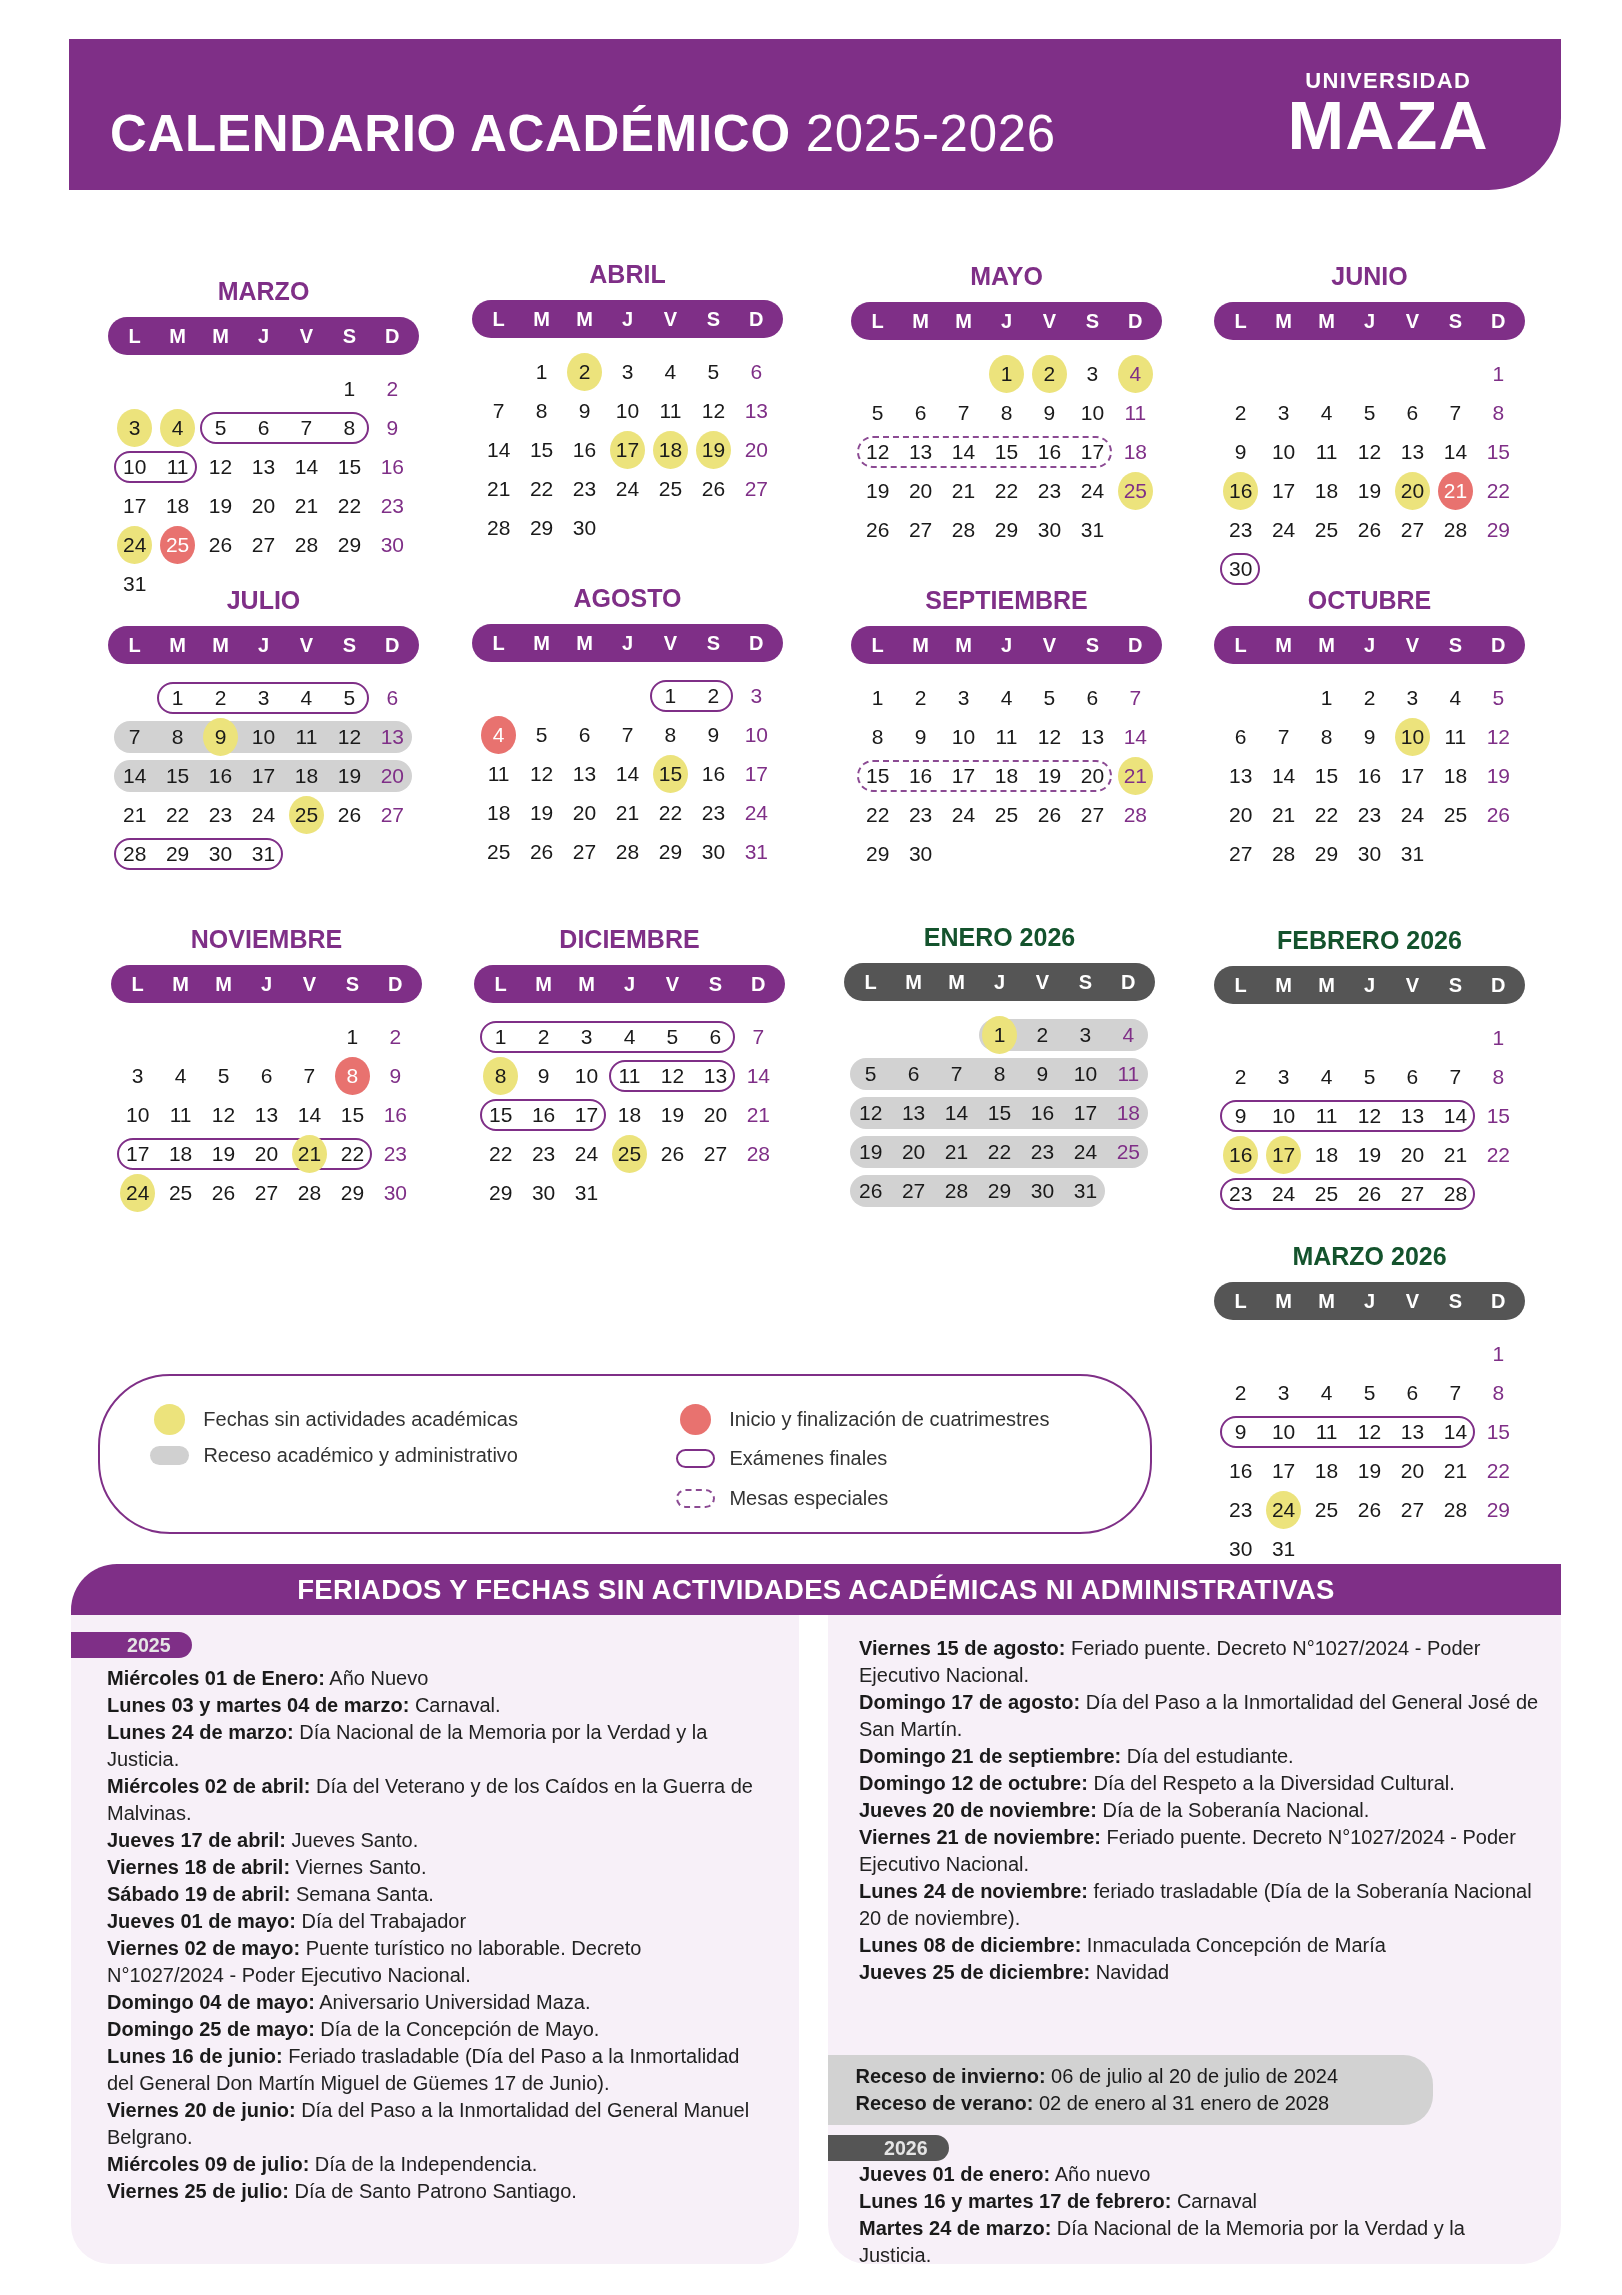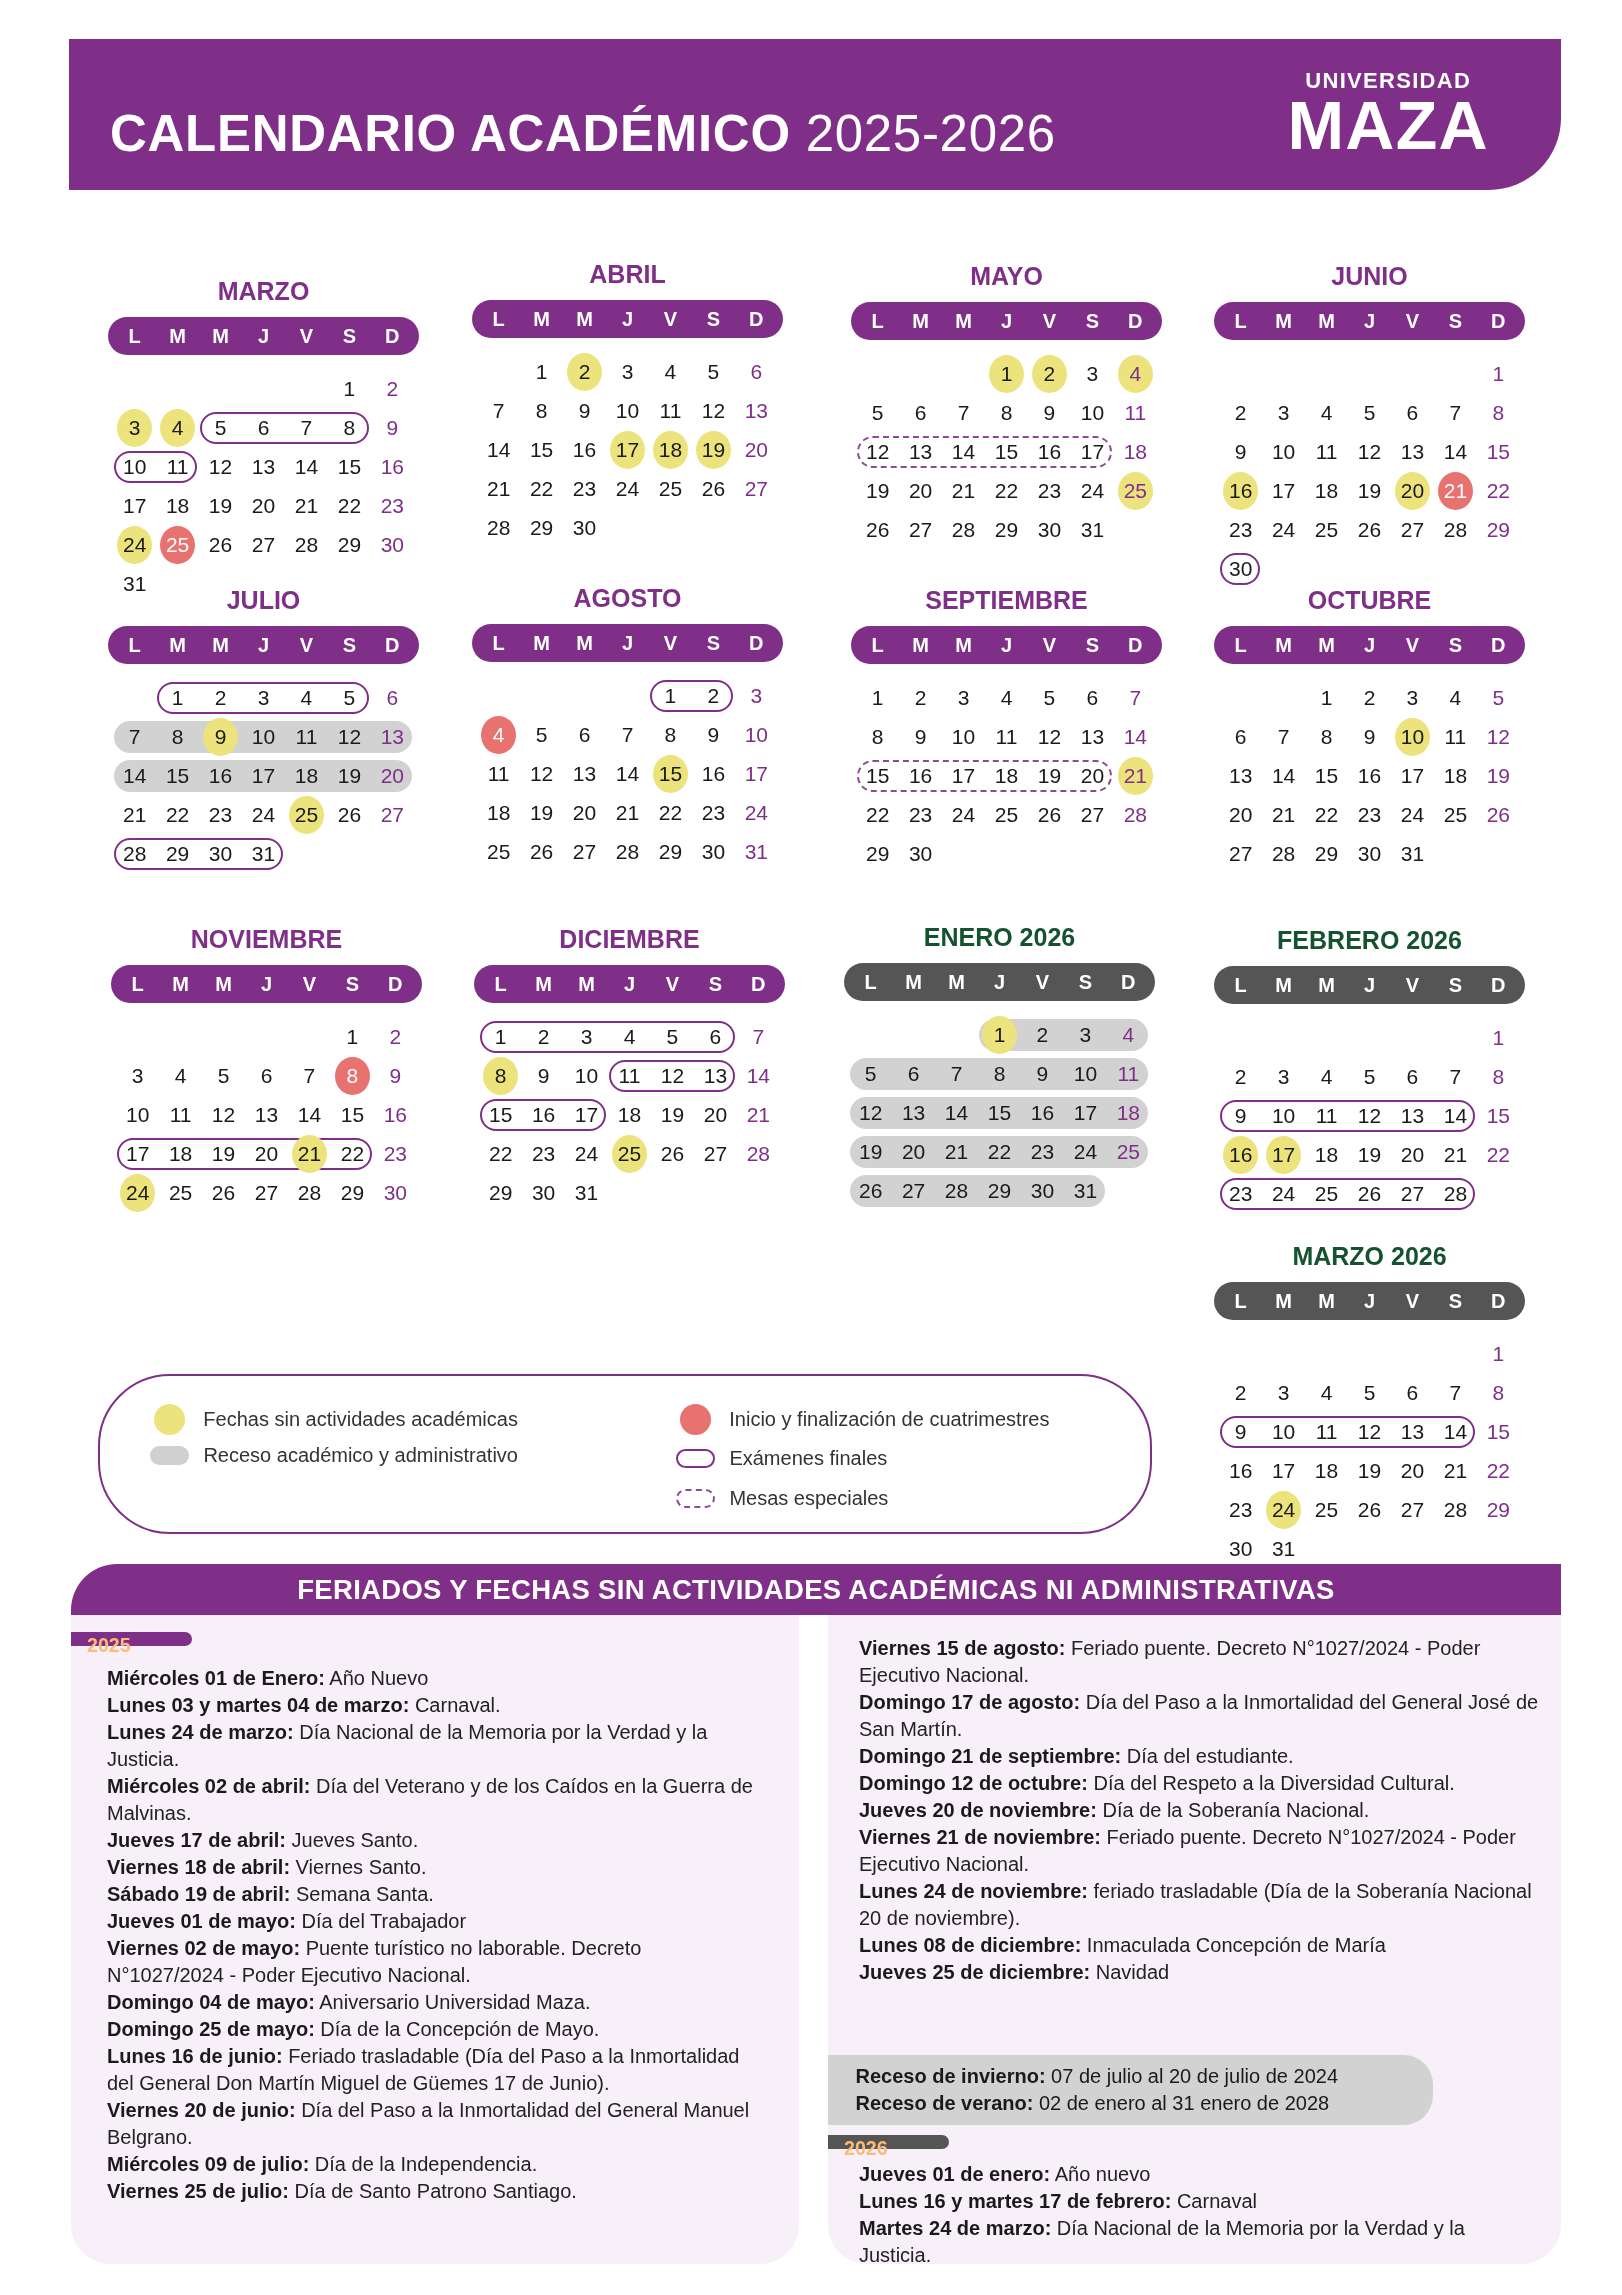--- a/index.html
+++ b/index.html
@@ -36,21 +36,21 @@
   .sw.y{background:#ece37c;}
   .sw.r{background:#e8726f;}
   .sw.g{background:#d0d0d0;width:39px;height:19.6px;border-radius:9.8px;margin-right:14.4px;}
   .sw.ex{width:39px;height:19.6px;border:2px solid #7f2f87;border-radius:9.8px;margin-right:14.4px;}
   .sw.ms{width:39px;height:19.6px;border:2px dashed #8b4a93;border-radius:9.8px;margin-right:14.4px;}
 
   .fer-head{position:absolute;left:71px;top:1564px;width:1490px;height:51px;background:#7f2f87;border-top-left-radius:46px;color:#fff;font-weight:bold;font-size:27.5px;text-align:center;line-height:51px;letter-spacing:0.3px;}
   .panel{position:absolute;background:#f7f0f8;box-sizing:border-box;}
   .panel.left{left:71px;top:1615px;width:728px;height:649px;border-bottom-left-radius:39px;border-bottom-right-radius:39px;}
   .panel.right{left:828px;top:1615px;width:733px;height:649px;border-bottom-left-radius:39px;border-bottom-right-radius:39px;}
-  .yeartag{position:absolute;height:14px;color:#fdba74;font-weight:bold;font-size:19.6px;line-height:26px;padding-left:16px;border-top-right-radius:13px;border-bottom-right-radius:13px;box-sizing:border-box;}
+  .yeartag{position:absolute;height:26px;color:#e5e5e5;font-weight:bold;font-size:19.6px;line-height:26px;padding-left:56px;border-top-right-radius:13px;border-bottom-right-radius:13px;box-sizing:border-box;}
   .yeartag.p{background:#7f2f87;}
   .yeartag.g{background:#555555;}
   .entries{position:absolute;font-size:20px;line-height:27px;color:#222;}
   .entries p{margin:0;}
   .entries b{font-weight:bold;color:#1a1a1a;}
   .recess{position:absolute;background:#d2d2d2;border-top-right-radius:29.4px;border-bottom-right-radius:29.4px;font-size:20px;line-height:27px;padding:7.9px 0 7.9px 27.5px;box-sizing:border-box;}
   .recess p{margin:0;}
 </style>
 </head>
 <body>
@@ -937,21 +937,21 @@
       <p><b>Domingo 17 de agosto:</b><span> Día del Paso a la Inmortalidad del General José de San Martín.</span></p>
       <p><b>Domingo 21 de septiembre:</b><span> Día del estudiante.</span></p>
       <p><b>Domingo 12 de octubre:</b><span> Día del Respeto a la Diversidad Cultural.</span></p>
       <p><b>Jueves 20 de noviembre:</b><span> Día de la Soberanía Nacional.</span></p>
       <p><b>Viernes 21 de noviembre:</b><span> Feriado puente. Decreto N°1027/2024 - Poder Ejecutivo Nacional.</span></p>
       <p><b>Lunes 24 de noviembre:</b><span> feriado trasladable (Día de la Soberanía Nacional 20 de noviembre).</span></p>
       <p><b>Lunes 08 de diciembre:</b><span> Inmaculada Concepción de María</span></p>
       <p><b>Jueves 25 de diciembre:</b><span> Navidad</span></p>
     </div>
   <div class="recess" id="recess-box" style="left:0;top:440px;width:605px;">
-      <p><b>Receso de invierno:</b><span> 07 de julio al 20 de julio de 2024</span></p>
+      <p><b>Receso de invierno:</b><span> 06 de julio al 20 de julio de 2024</span></p>
       <p><b>Receso de verano:</b><span> 02 de enero al 31 enero de 2028</span></p>
     </div>
   <div class="yeartag g" style="left:0;top:520px;width:121px;">2026</div>
   <div class="entries" id="entries-2026" style="left:31px;top:546px;width:681px;">
       <p><b>Jueves 01 de enero:</b><span> Año nuevo</span></p>
       <p><b>Lunes 16 y martes 17 de febrero:</b><span> Carnaval</span></p>
       <p><b>Martes 24 de marzo:</b><span> Día Nacional de la Memoria por la Verdad y la Justicia.</span></p>
     </div>
 </div>
 

